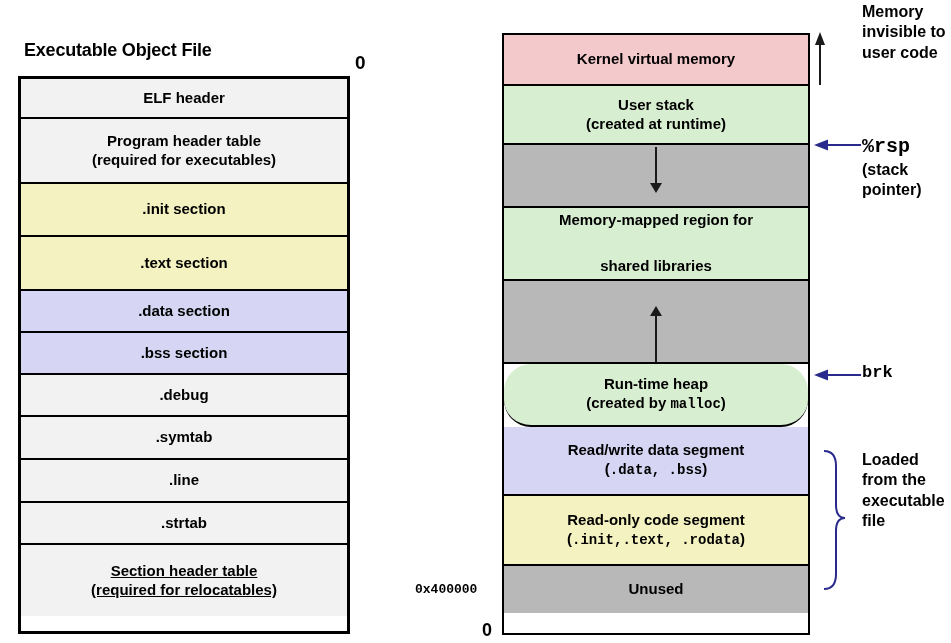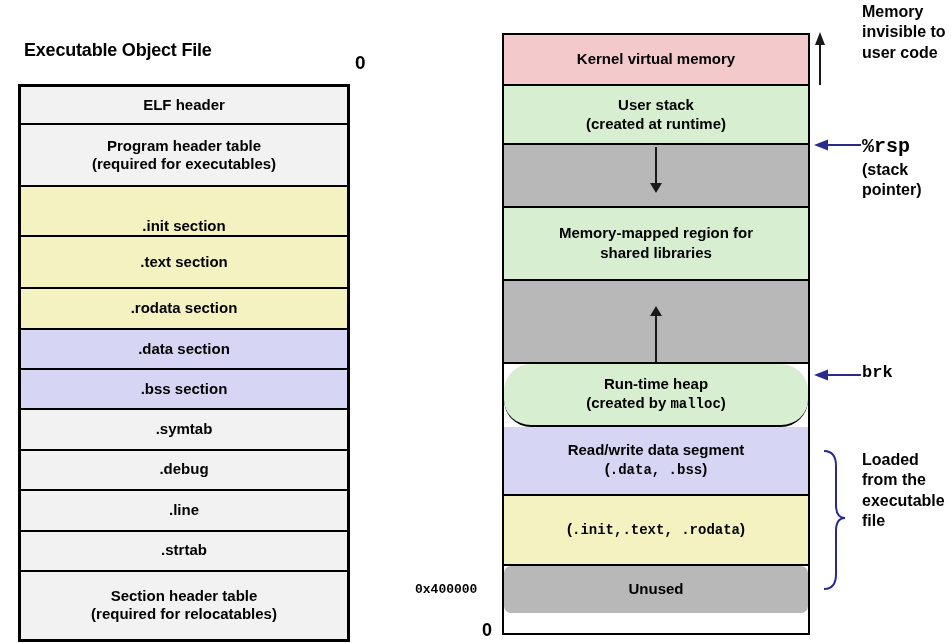--- a/index.html
+++ b/index.html
@@ -18,21 +18,21 @@
   
   #left-title {
     position: absolute;
     left: 24px; top: 40px;
     font-size: 18px; font-weight: bold;
     letter-spacing: -0.2px;
     white-space: nowrap;
   }
   #left-table {
     position: absolute;
-    left: 18px; top: 84px;
+    left: 18px; top: 76px;
     width: 332px; height: 558px;
     border: 3px solid #000;
     box-sizing: border-box;
     display: flex; flex-direction: column;
   }
   #left-table .row {
     box-sizing: border-box;
     border-bottom: 2px solid #000;
     display: flex; align-items: center; justify-content: center;
     text-align: center;
@@ -64,21 +64,21 @@
     box-sizing: border-box;
     display: flex; flex-direction: column;
   }
   #right-table .rrow {
     box-sizing: border-box;
     border-bottom: 2px solid #000;
     display: flex; align-items: center; justify-content: center;
     text-align: center;
     font-size: 15px; font-weight: bold;
     line-height: 1.25;
-    padding: 16px 4px;
+    padding: 3px 4px;
     position: relative;
   }
   #right-table .rrow:last-child { border-bottom: none; }
   .mono { font-family: "Liberation Mono", "DejaVu Sans Mono", monospace; font-weight: bold; font-size: 14px; }
 
   
   .arrow-v { position: absolute; left: 50%; transform: translateX(-50%); }
   .arrow-v .shaft { width: 2px; background: #1a1a1a; margin: 0 auto; }
   .arrow-down .head {
     width: 0; height: 0; margin: 0 auto;
@@ -124,48 +124,45 @@
 
   <div id="left-title">Executable Object File</div>
   <div id="left-table">
       <div class="row c-grey" style="height: 40px;">
         <div>ELF header</div>
       </div>
       <div class="row c-grey" style="height: 65px; flex-direction: column; text-align: right;">
         <div>Program header table</div>
         <div>(required for executables)</div>
       </div>
-      <div class="row c-yellow" style="height: 53px; align-items: flex-end;">
+      <div class="row c-yellow" style="height: 53px;">
         <div>.init section</div>
       </div>
       <div class="row c-yellow" style="height: 54px;">
         <div>.text section</div>
       </div>
-      <div class="row c-yellow" style="height: 43px;">
-        <div>.rodata section</div>
-      </div>
       <div class="row c-purple" style="height: 42px;">
         <div>.data section</div>
       </div>
       <div class="row c-purple" style="height: 42px;">
         <div>.bss section</div>
       </div>
+      <div class="row c-grey" style="height: 42px;">
+        <div>.debug</div>
+      </div>
       <div class="row c-grey" style="height: 43px;">
         <div>.symtab</div>
       </div>
-      <div class="row c-grey" style="height: 42px;">
-        <div>.debug</div>
-      </div>
       <div class="row c-grey" style="height: 43px;">
         <div>.line</div>
       </div>
       <div class="row c-grey" style="height: 42px;">
         <div>.strtab</div>
       </div>
-      <div class="row c-grey" style="height: 71px; flex-direction: column;">
+      <div class="row c-grey" style="height: 71px; flex-direction: column; text-decoration: underline;">
         <div>Section header table</div>
         <div>(required for relocatables)</div>
       </div>
     </div>
   <div id="left-zero">0</div>
 
   <div id="right-table">
       <div class="rrow c-pink" style="height: 51px; flex-direction: column;">
         <div>Kernel virtual memory</div>
       </div>
@@ -191,23 +188,24 @@
       </div>
       <div class="rrow c-green" style="height: 63px; flex-direction: column; border-radius: 27px;">
         <div>Run-time heap</div>
         <div><span>(created by </span><span class="mono">malloc</span><span>)</span></div>
       </div>
       <div class="rrow c-purple" style="height: 69px; flex-direction: column;">
         <div>Read/write data segment</div>
         <div><span>(</span><span class="mono">.data, .bss</span><span>)</span></div>
       </div>
       <div class="rrow c-yellow" style="height: 70px; flex-direction: column;">
+        <div>Read-only code segment</div>
         <div><span>(</span><span class="mono">.init,.text, .rodata</span><span>)</span></div>
       </div>
-      <div class="rrow c-gray" style="height: 47px; flex-direction: column; border-radius: 7px;">
+      <div class="rrow c-gray" style="height: 47px; flex-direction: column;">
         <div>Unused</div>
       </div>
     </div>
 
   <div class="ann" id="ann-kernel">Memory invisible to user code</div>
 
   <div class="ann" id="ann-rsp">
     <span class="mono" style="font-size:20px">%rsp</span>
     <div>(stack pointer)</div>
   </div>

